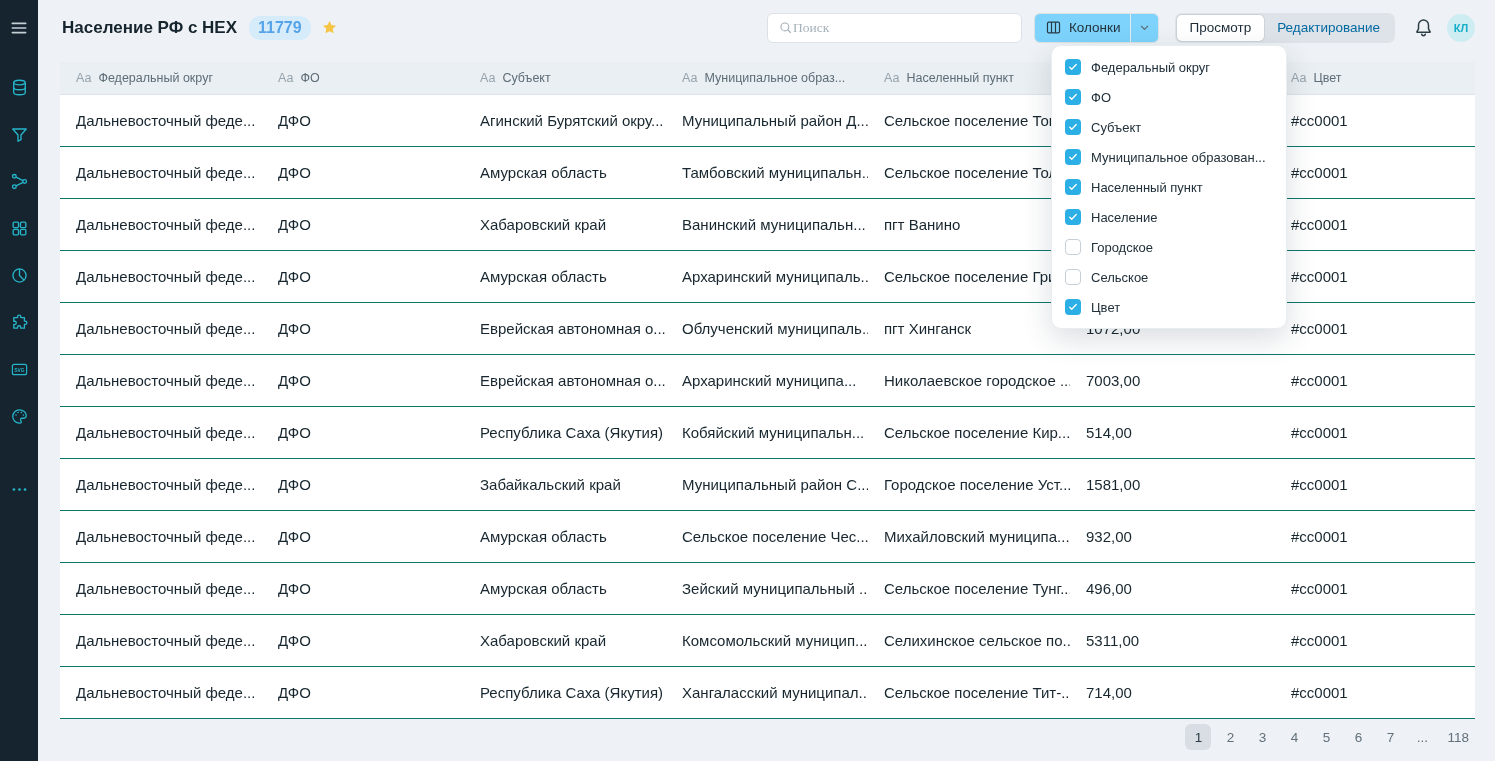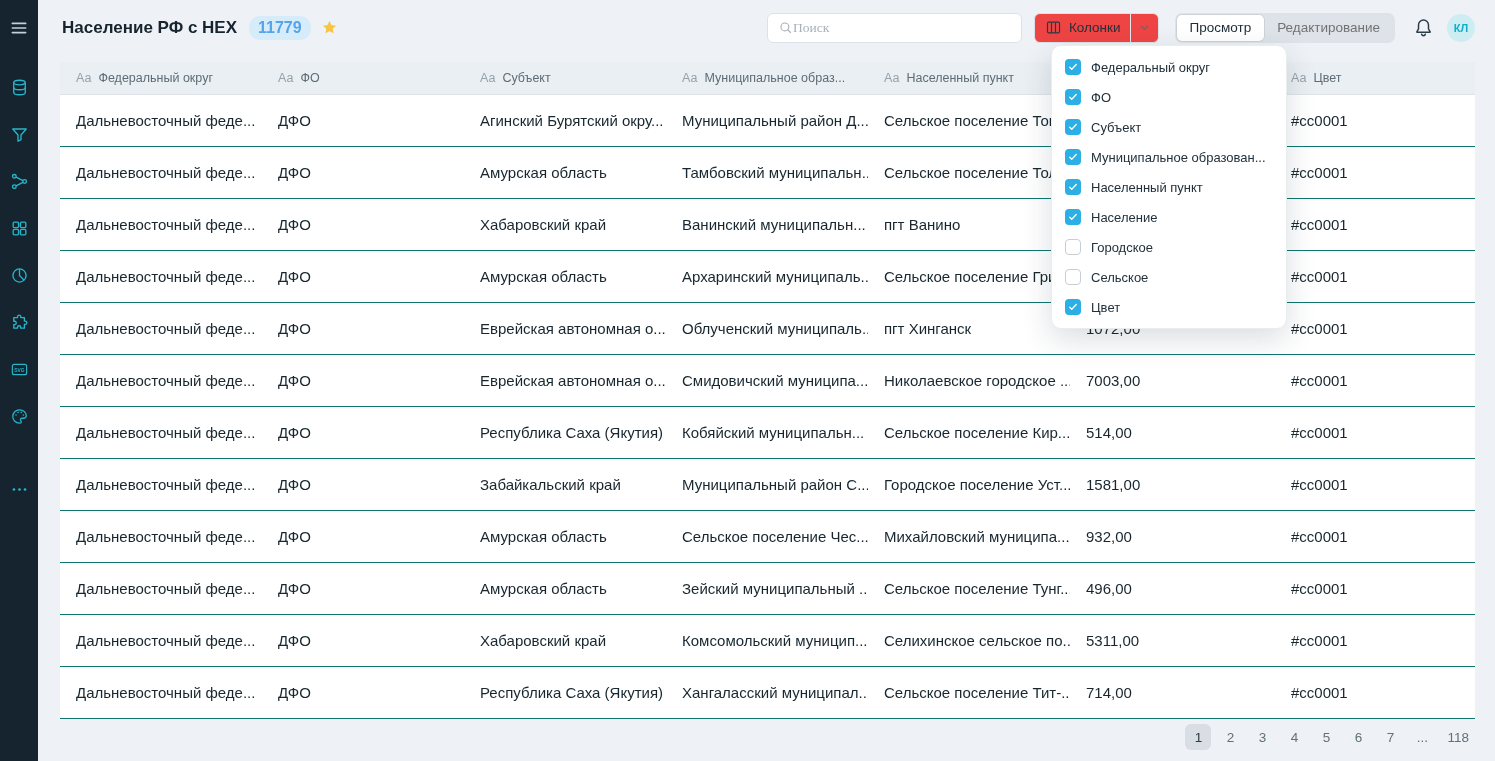--- a/index.html
+++ b/index.html
@@ -40,30 +40,30 @@
 
   .search-box {
     margin-left: auto; width: 255px; height: 30px;
     background: #fff; border: 1px solid #dbe2e7; border-radius: 6px;
     display: flex; align-items: center; padding: 0 10px; color: #a6b1b9;
   }
   .search-box svg { width: 15px; height: 15px; flex: 0 0 15px; }
   .search-box input { border: none; outline: none; background: transparent; font-size: 13.5px; color: #2a3a44; width: 100%; font-family: Liberation Serif, serif; }
   .search-box input::placeholder { color: #a6b1b9; }
 
-  .columns-btn { margin-left: 12px; height: 30px; background: #ef4444; border: 1px solid #dbe2e7; border-radius: 6px; display: flex; align-items: center; cursor: pointer; }
+  .columns-btn { margin-left: 12px; height: 30px; background: #7dd3fc; border: 1px solid #dbe2e7; border-radius: 6px; display: flex; align-items: center; cursor: pointer; }
   .columns-main { display: flex; align-items: center; padding: 0 9px 0 10px; color: #23323c; }
   .columns-main svg { width: 17px; height: 17px; color: #2a3a44; }
   .columns-label { margin-left: 7px; font-size: 13.5px; }
   .columns-divider { width: 1px; align-self: stretch; background: #e3e9ed; }
   .columns-chevron { padding: 0 6px; color: #5b6b75; display: flex; }
   .columns-chevron svg { width: 15px; height: 15px; }
 
   .segmented { margin-left: 16px; height: 30px; background: #dde3e8; border-radius: 7px; padding: 2px; display: flex; align-items: stretch; }
-  .seg { border: none; background: transparent; font-family: inherit; font-size: 13.5px; color: #737373; padding: 0 13px; border-radius: 5px; cursor: pointer; white-space: nowrap; }
+  .seg { border: none; background: transparent; font-family: inherit; font-size: 13.5px; color: #0369a1; padding: 0 13px; border-radius: 5px; cursor: pointer; white-space: nowrap; }
   .seg.active { background: #fff; color: #1d2c36; box-shadow: 0 0 0 1px #ccd4da; }
 
   .bell-btn { margin-left: 18px; color: #2c3c46; display: flex; cursor: pointer; }
   .bell-btn svg { width: 21px; height: 21px; }
   .avatar { margin-left: 13px; width: 28px; height: 28px; border-radius: 50%; background: #cdedf3; color: #12adc8; font-size: 11px; font-weight: 700; display: flex; align-items: center; justify-content: center; cursor: pointer; }
 
   
   .table-area { margin: 0 20px 0 22px; }
   .thead, .tr {
     display: grid;
@@ -296,21 +296,21 @@
             <div class="td">Еврейская автономная о...</div>
             <div class="td">Облученский муниципаль...</div>
             <div class="td">пгт Хинганск</div>
             <div class="td">1072,00</div>
             <div class="td">#cc0001</div>
           </div>
           <div class="tr">
             <div class="td">Дальневосточный феде...</div>
             <div class="td">ДФО</div>
             <div class="td">Еврейская автономная о...</div>
-            <div class="td">Смидовичский муниципа...</div>
+            <div class="td">Архаринский муниципа...</div>
             <div class="td">Николаевское городское ...</div>
             <div class="td">7003,00</div>
             <div class="td">#cc0001</div>
           </div>
           <div class="tr">
             <div class="td">Дальневосточный феде...</div>
             <div class="td">ДФО</div>
             <div class="td">Республика Саха (Якутия)</div>
             <div class="td">Кобяйский муниципальн...</div>
             <div class="td">Сельское поселение Кир...</div>

